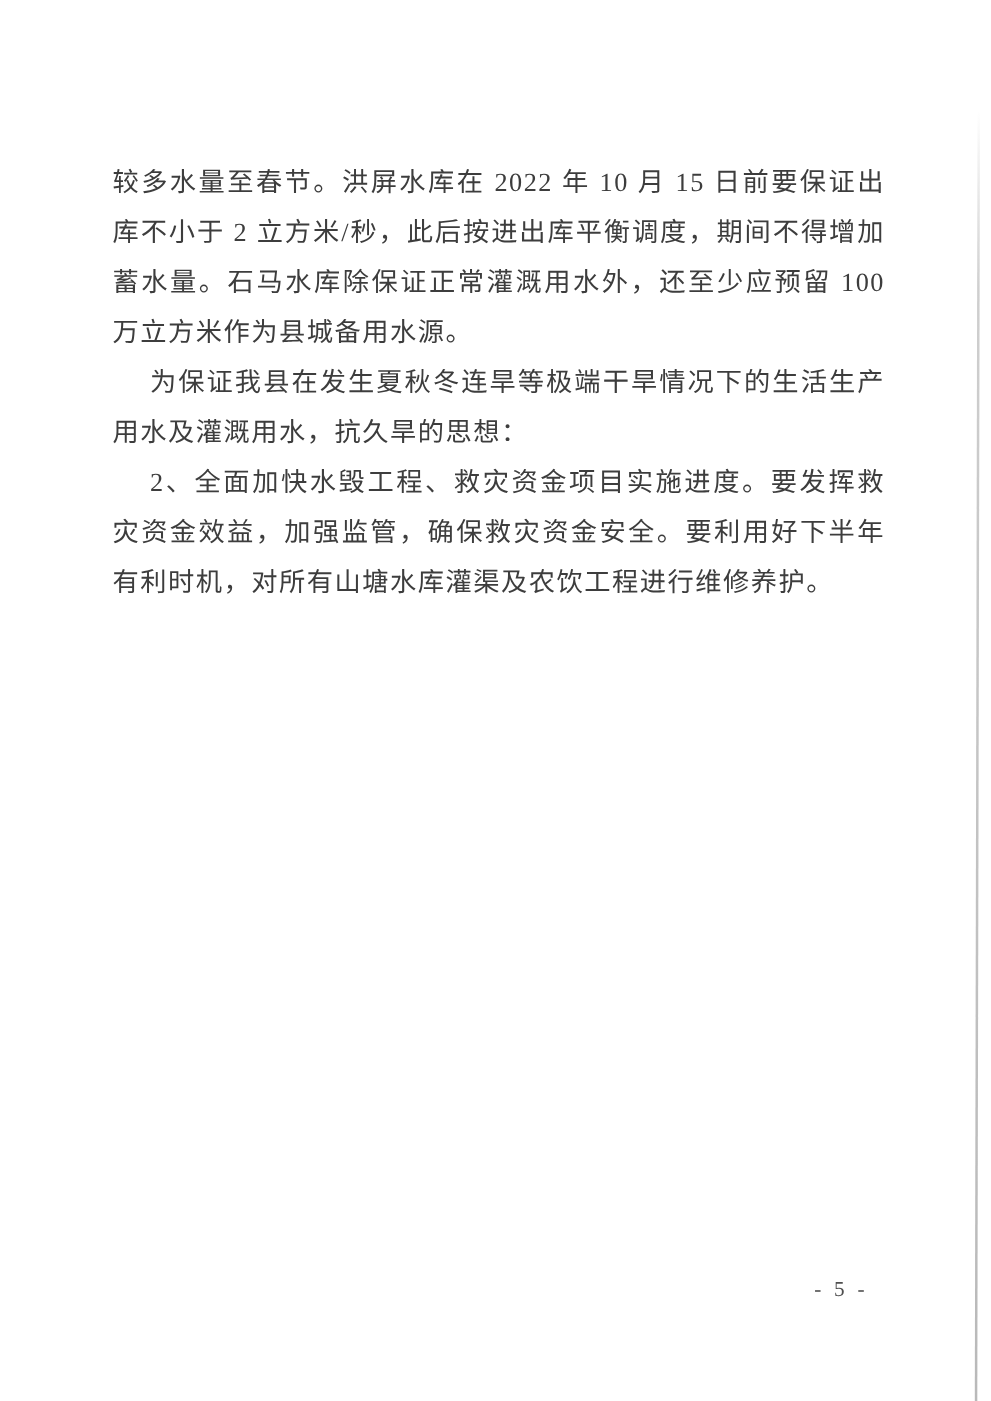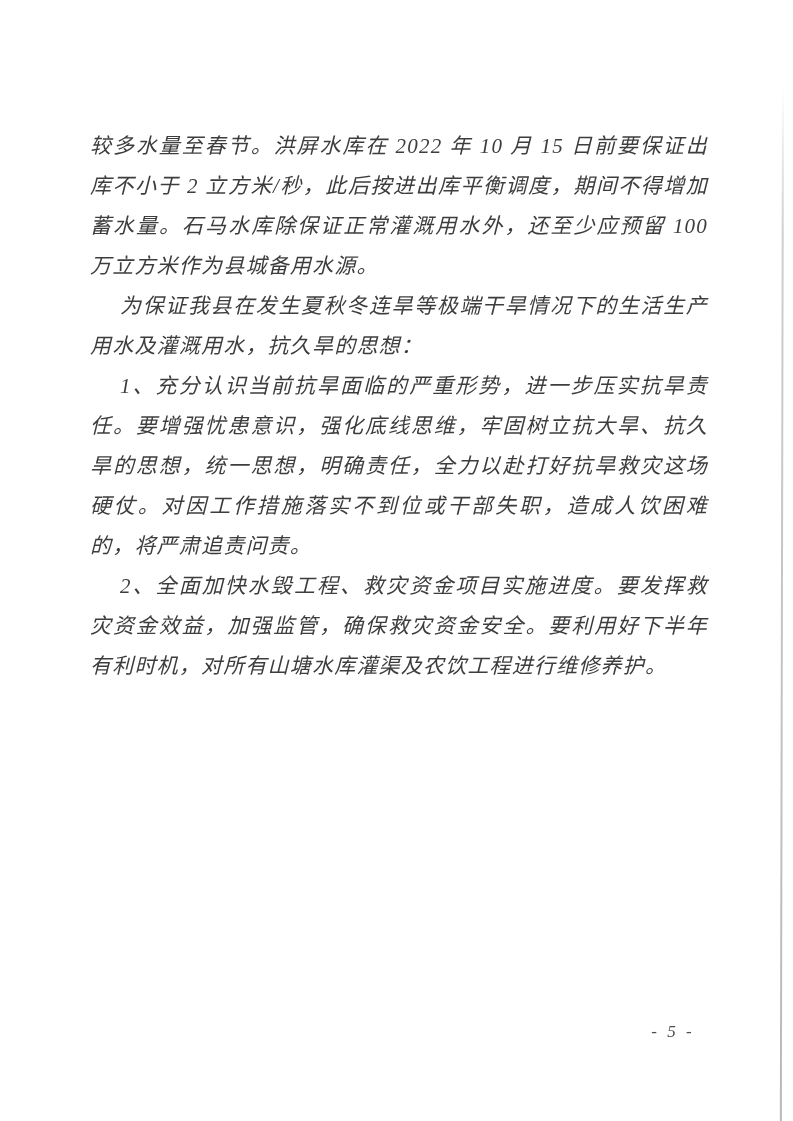--- a/index.html
+++ b/index.html
@@ -11,21 +11,20 @@
     width: 793px;
     height: 1121px;
     position: relative;
     overflow: hidden;
     font-family: "Liberation Serif", "DejaVu Serif", serif;
   }
   .page {
     position: absolute;
     inset: 0;
     background: #ffffff;
-    font-style: italic;
   }
   
   .scan-line {
     position: absolute;
     left: 782px;
     top: 88px;
     width: 2px;
     height: 1033px;
     background: linear-gradient(to bottom,
       rgba(198,198,198,0) 0%,
@@ -68,19 +67,18 @@
 </head>
 <body>
 
 <div class="page">
 
   <div class="scan-line"></div>
 
   <div class="content">
     <p class="para">较多水量至春节。洪屏水库在 2022 年 10 月 15 日前要保证出库不小于 2 立方米/秒，此后按进出库平衡调度，期间不得增加蓄水量。石马水库除保证正常灌溉用水外，还至少应预留 100 万立方米作为县城备用水源。</p>
     <p class="para indent">为保证我县在发生夏秋冬连旱等极端干旱情况下的生活生产用水及灌溉用水，抗久旱的思想：</p>
-    <p class="para indent">1、充分认识当前抗旱面临的严重形势，进一步压实抗旱责任。要增强忧患意识，强化底线思维，牢固树立抗大旱、抗久旱的思想，统一思想，明确责任，全力以赴打好抗旱救灾这场硬仗。对因工作措施落实不到位或干部失职，造成人饮困难的，将严肃追责问责。</p>
     <p class="para indent">2、全面加快水毁工程、救灾资金项目实施进度。要发挥救灾资金效益，加强监管，确保救灾资金安全。要利用好下半年有利时机，对所有山塘水库灌渠及农饮工程进行维修养护。</p>
   </div>
 
   <div class="page-number">- 5 -</div>
 
 </div>
 
 </body></html>

